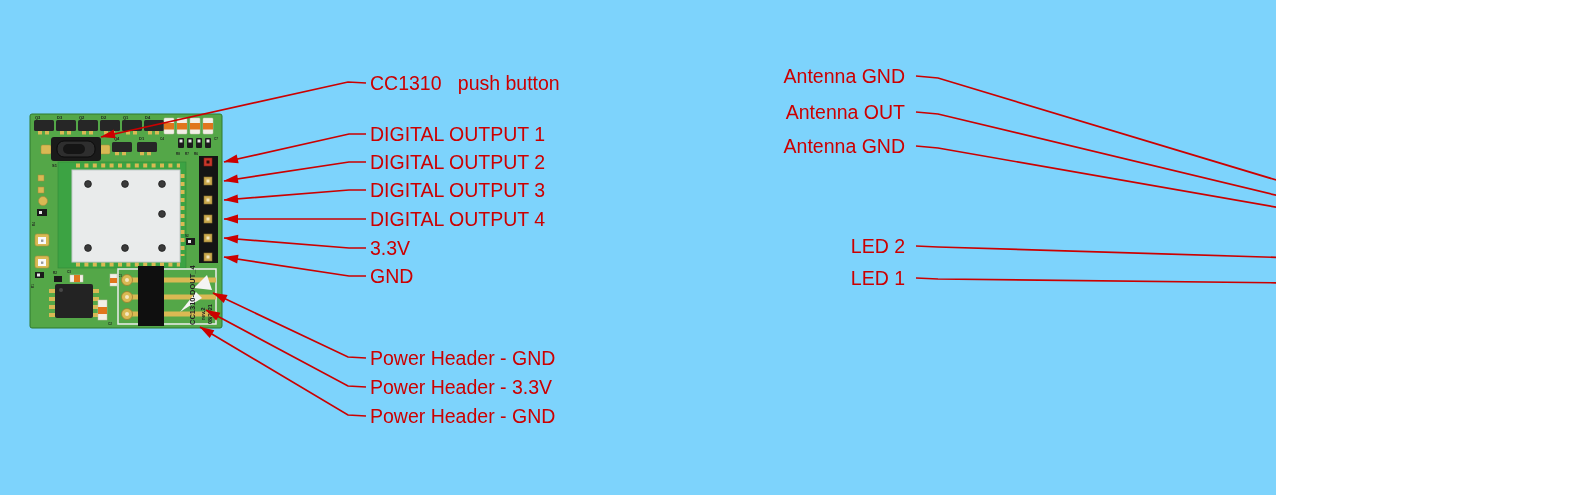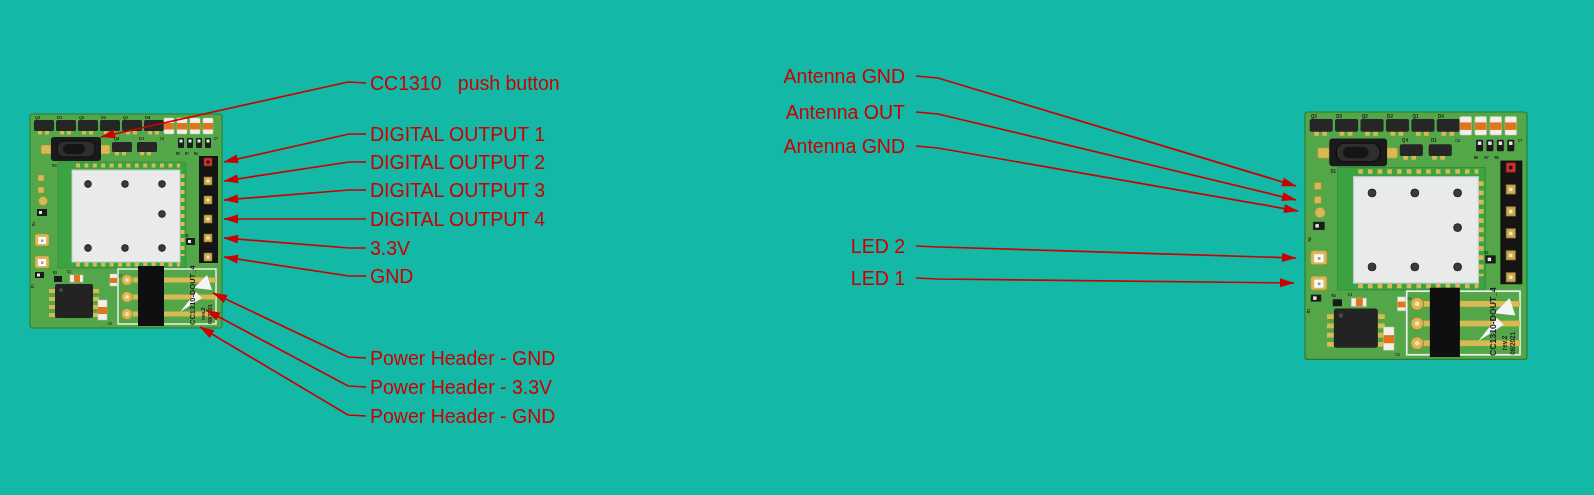--- a/index.html
+++ b/index.html
@@ -1,16 +1,16 @@
 <!DOCTYPE html>
 <html><head>
 <meta charset="utf-8">
 <style>
   html,body{margin:0;padding:0;background:#ffffff;}
-  .canvas{position:relative;width:1594px;height:495px;background:#14b8a6;overflow:hidden;}
+  .canvas{position:relative;width:1276px;height:495px;background:#7dd3fc;overflow:hidden;}
   svg{display:block;}
   svg text{font-family:"Liberation Sans",sans-serif;white-space:pre;}
   .ann{font-size:19.5px;fill:#cc0000;}
   .ann-end{text-anchor:end;}
   .leader{fill:none;stroke:#cc0000;stroke-width:1.7;}
   .silk{fill:#1e1e1e;font-weight:700;}
   .t3{font-size:3px;}
   .t4{font-size:4px;}
   .boardname{font-size:7.5px;fill:#222;font-weight:700;}
   .boardrev{font-size:5.5px;fill:#222;font-weight:700;}

